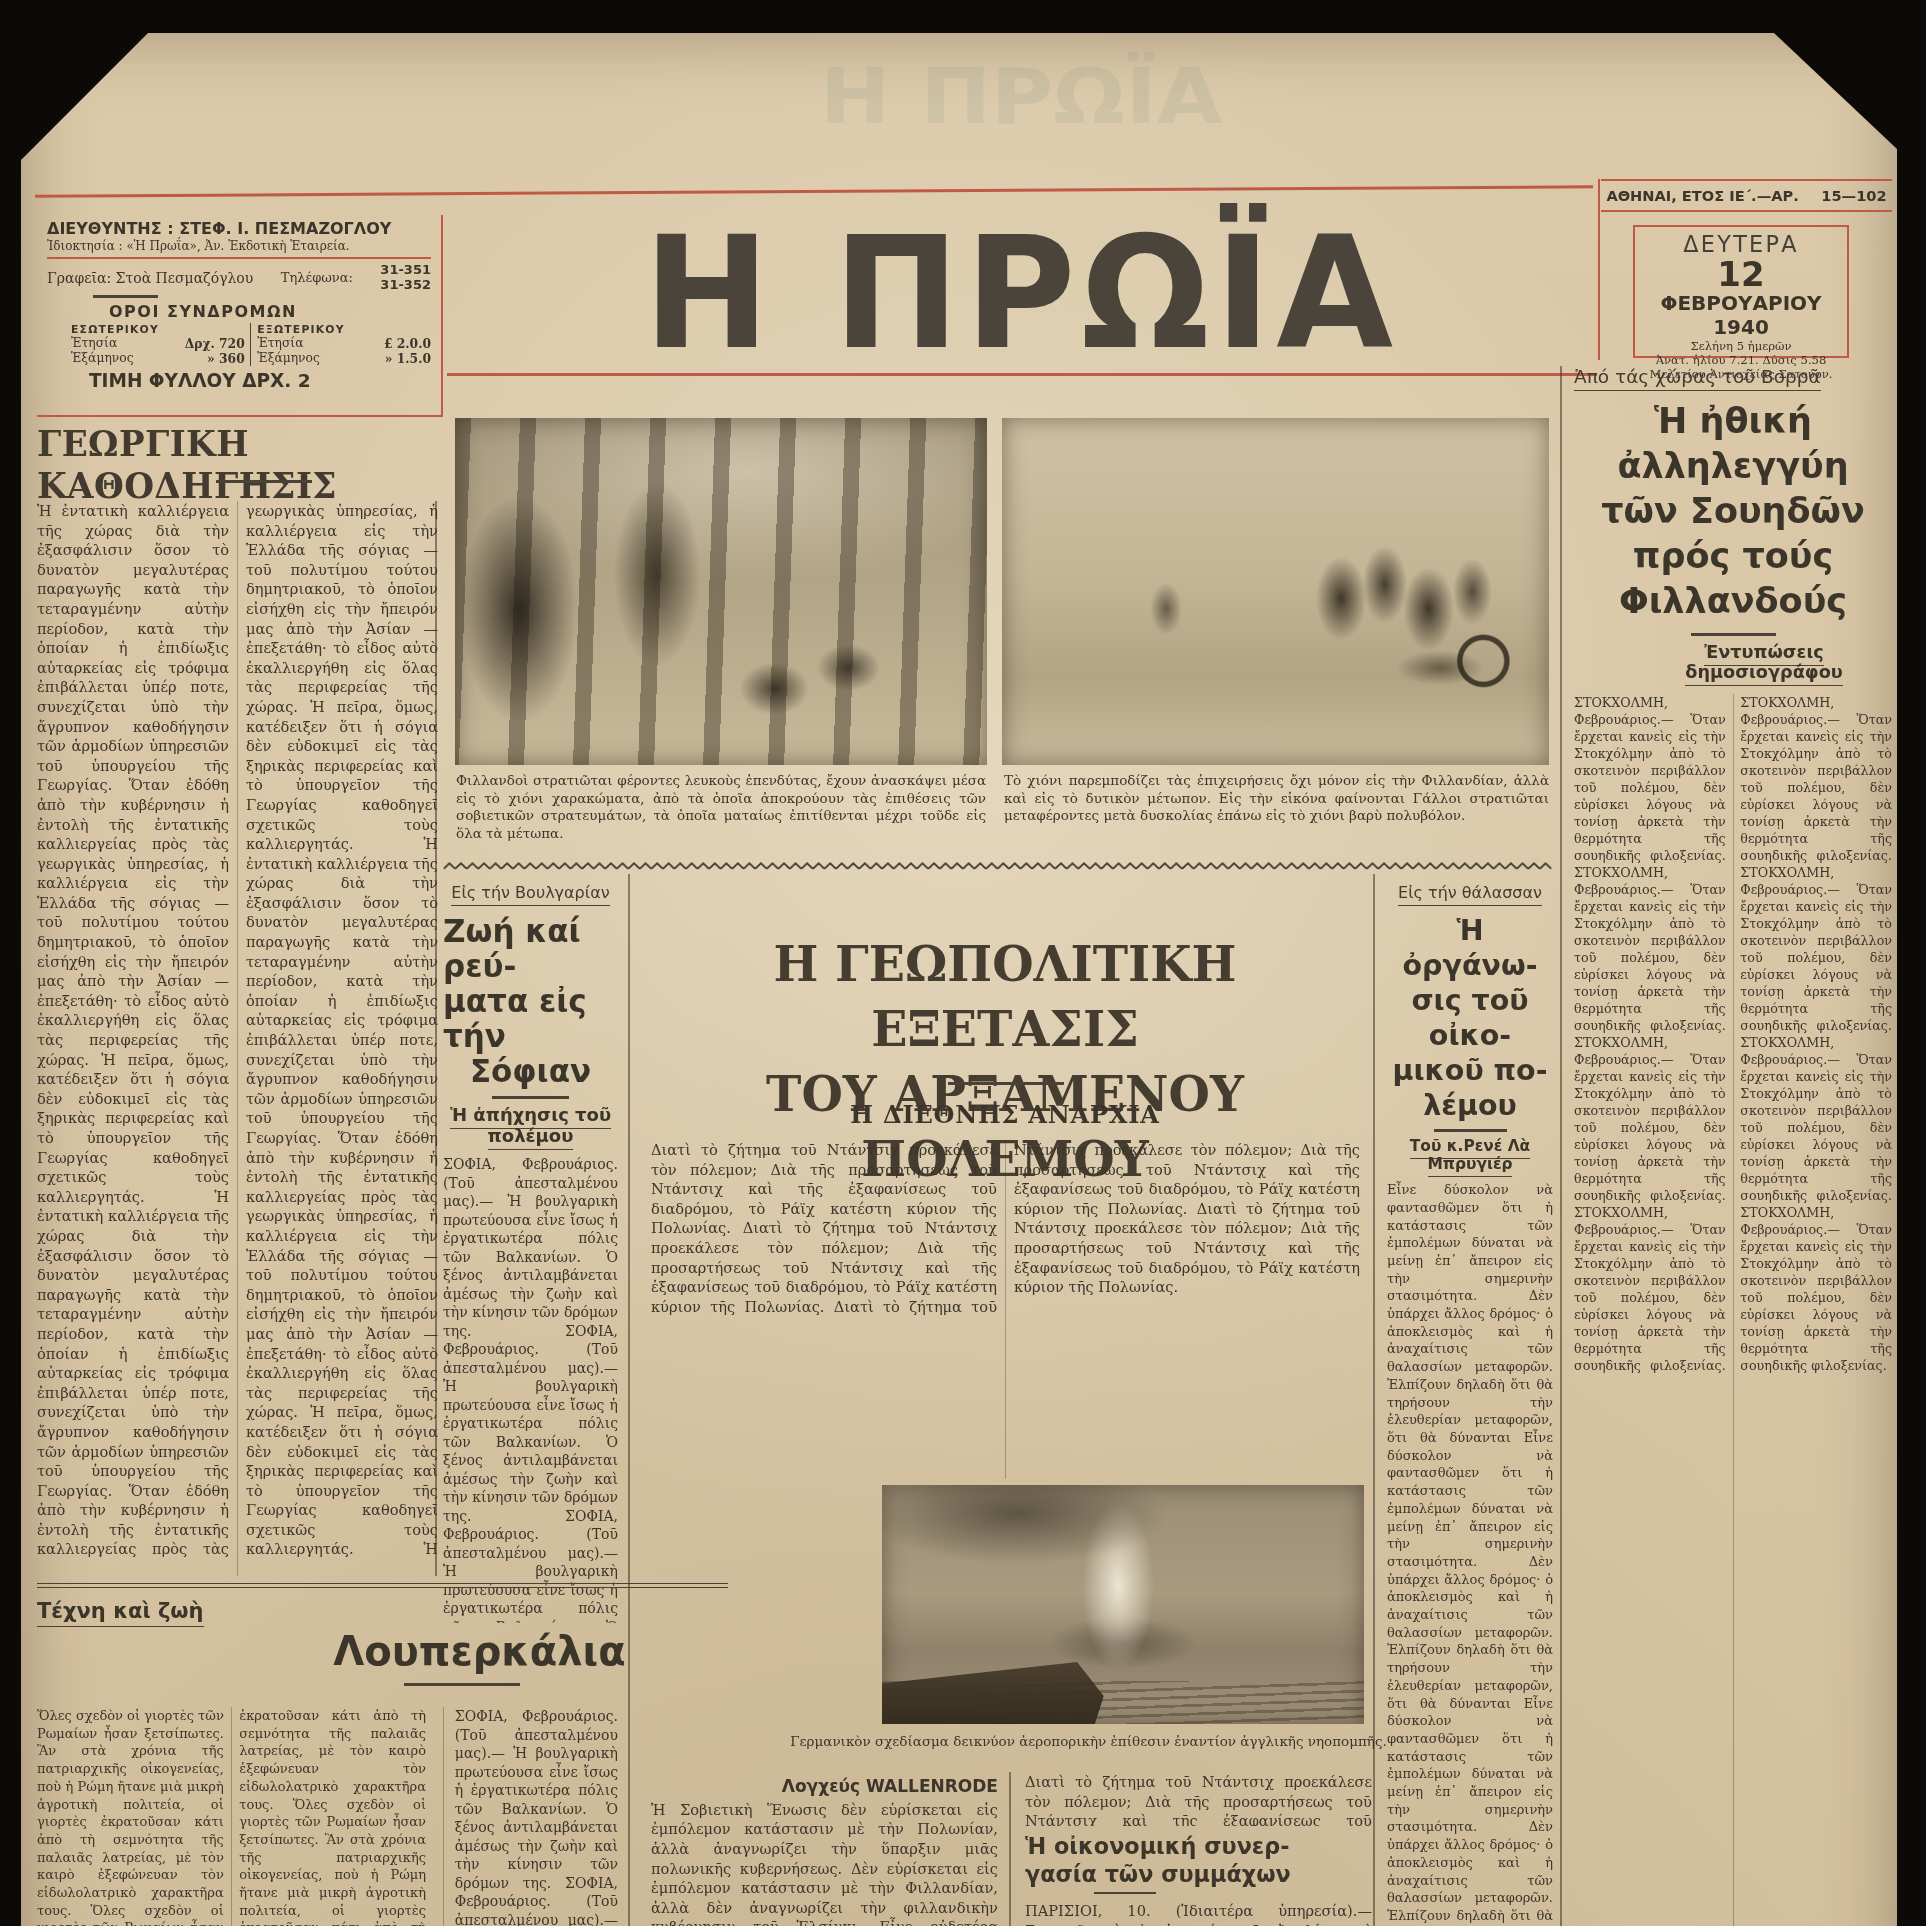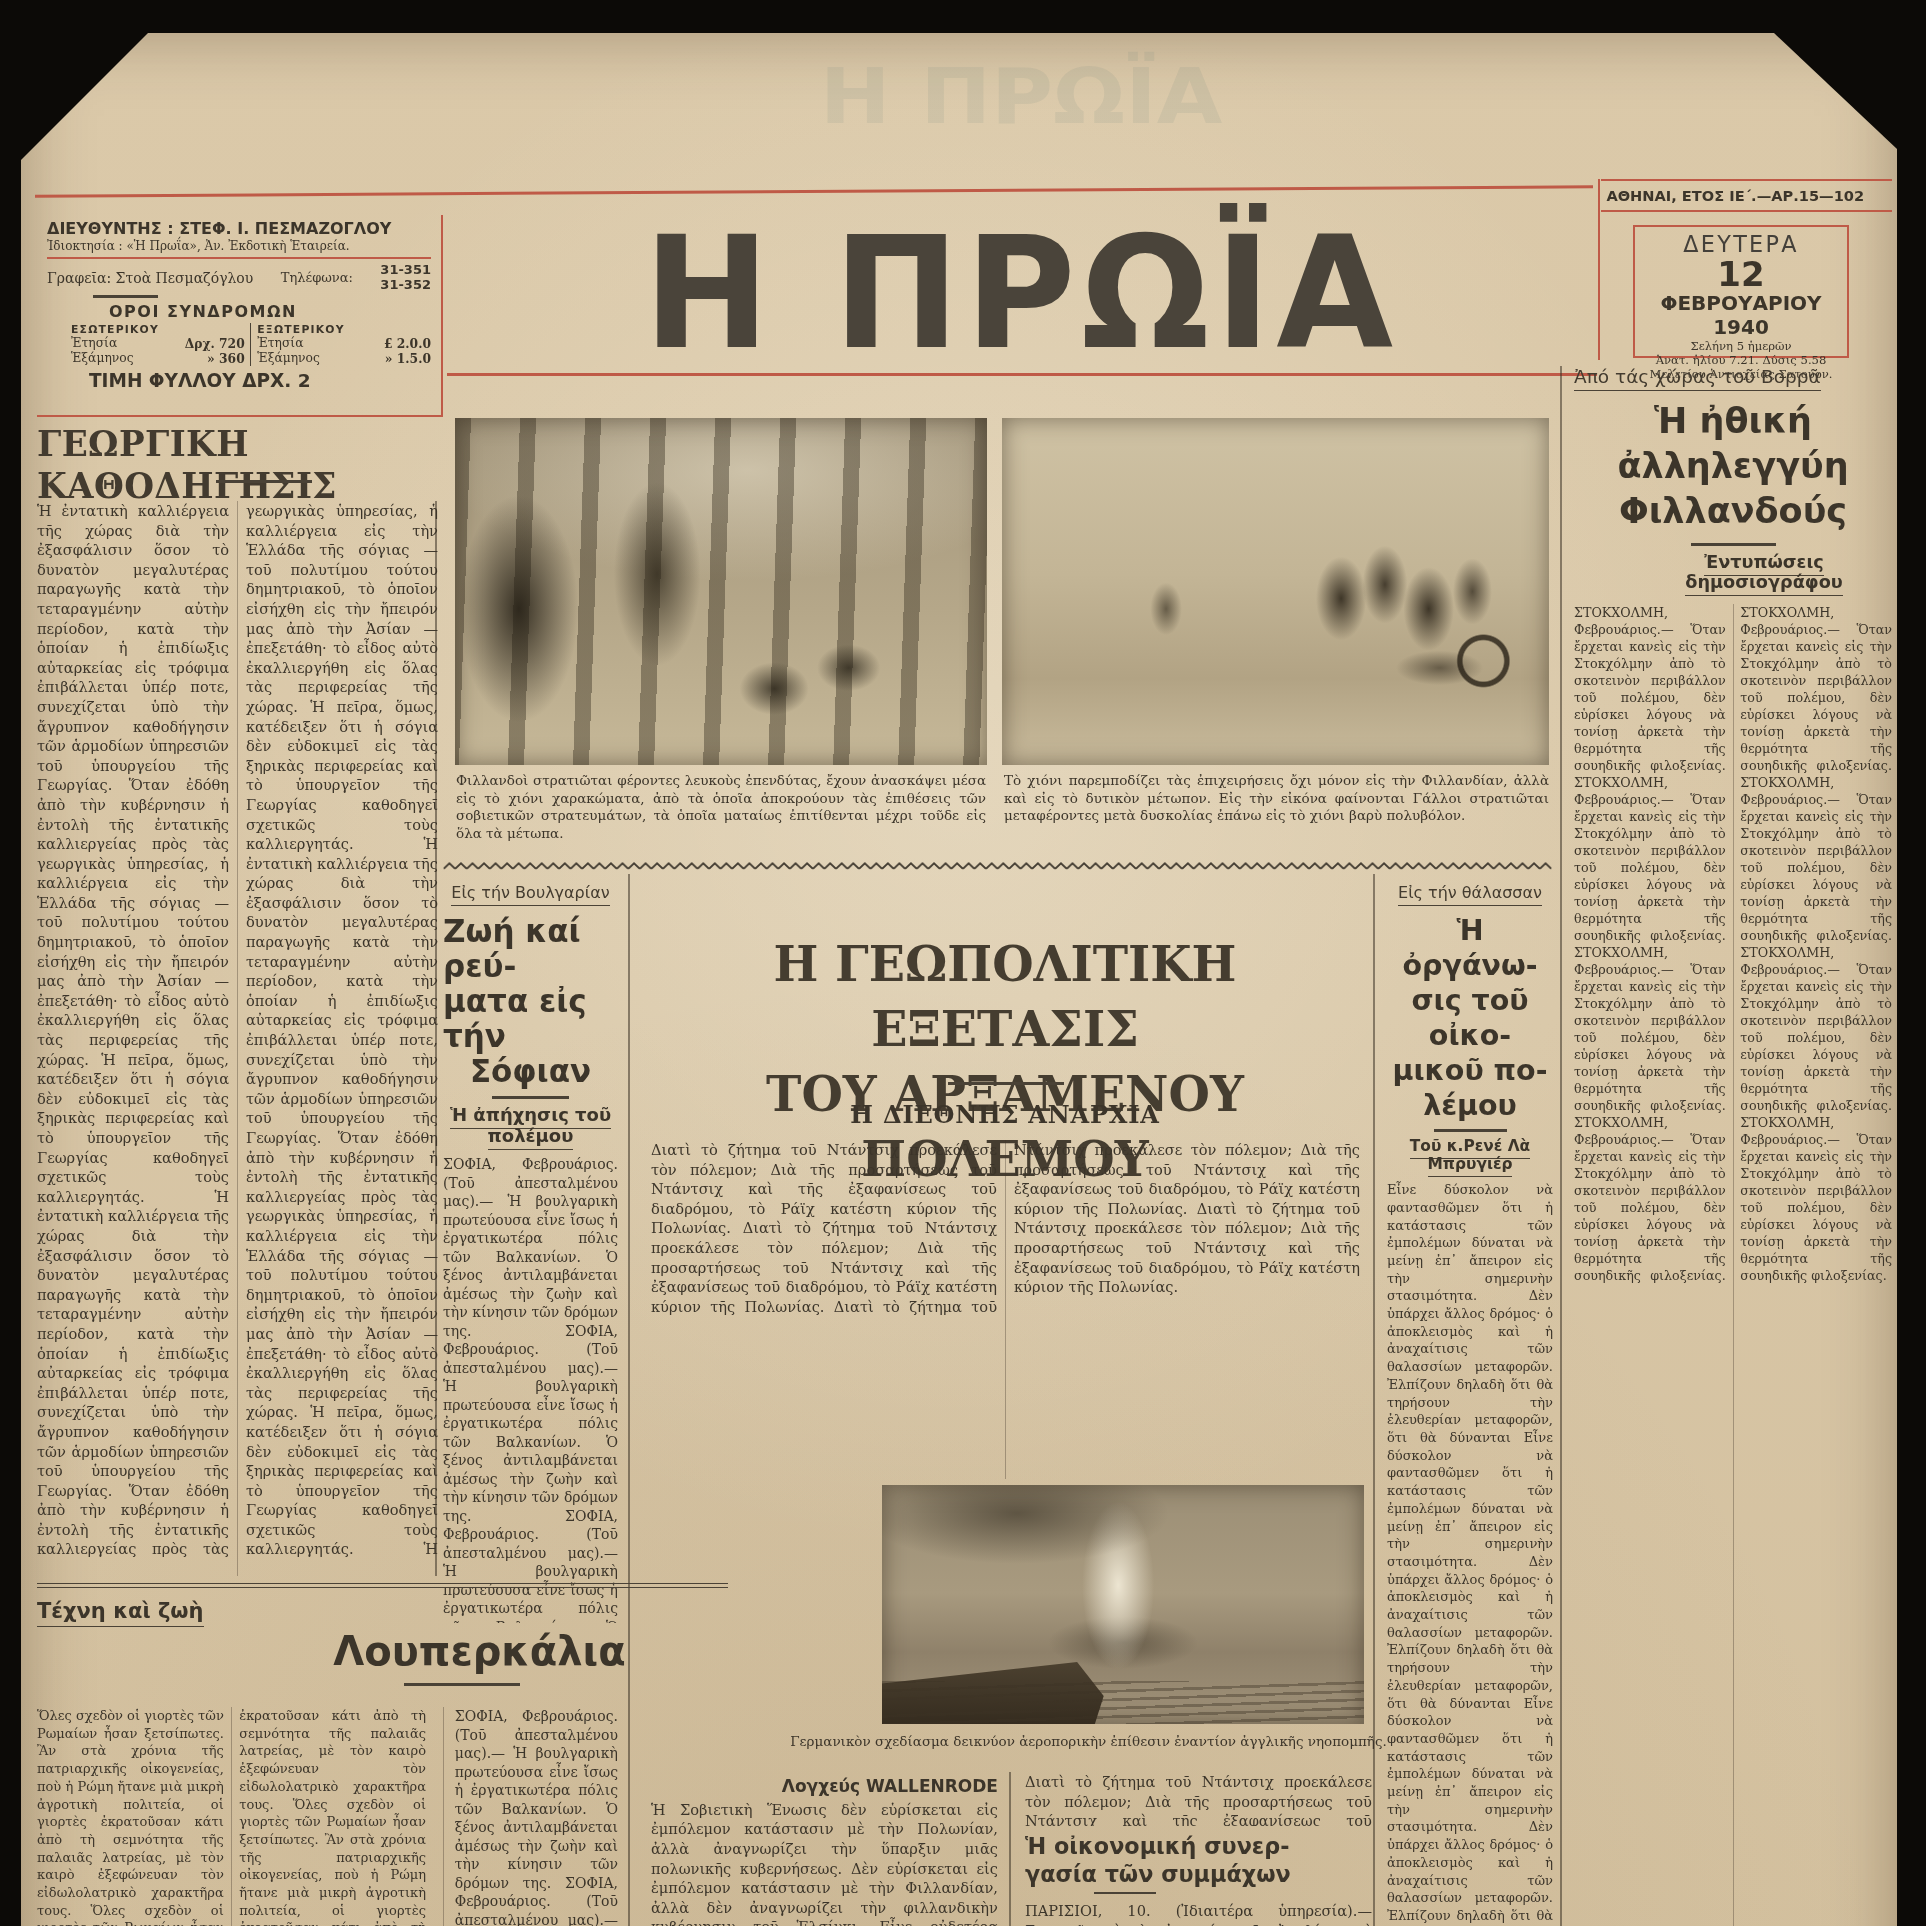--- a/index.html
+++ b/index.html
@@ -136,21 +136,21 @@
     </div>
     <div class="sans b" style="font-size:18.5px;margin:3.9px 0 0 42px;">ΤΙΜΗ ΦΥΛΛΟΥ ΔΡΧ. 2</div>
   </div>
 
   <div id="mast-ghost" class="abs ni">Η ΠΡΩΪΑ</div>
   <div id="masthead" class="abs">
     <span class="t">Η ΠΡΩΪΑ</span>
   </div>
   <div class="abs redline" style="left:447px;top:373px;width:1150px;"></div>
 
-  <div class="abs" style="left:1601px;top:179px;width:291px;height:33px;border-top:2.3px solid #bf5a47;border-bottom:2.3px solid #bf5a47;display:flex;align-items:center;padding:0 5.4px;box-sizing:border-box;">
+  <div class="abs" style="left:1601px;top:179px;width:291px;height:33px;border-top:2.3px solid #bf5a47;border-bottom:2.3px solid #bf5a47;display:flex;align-items:center;justify-content:space-between;padding:0 5.4px;box-sizing:border-box;">
     <span class="sans b" style="font-size:14.6px;">ΑΘΗΝΑΙ, ΕΤΟΣ ΙΕ΄.—ΑΡ.</span>
     <span class="sans b" style="font-size:14.6px;">15—102</span>
   </div>
   <div class="abs redv" style="left:1598px;top:179px;height:181px;"></div>
   <div class="abs" style="left:1633px;top:225px;width:216px;height:133px;border:2.3px solid #bf5a47;box-sizing:border-box;text-align:center;padding-top:3.9px;">
     <div class="sans" style="font-size:22.3px;letter-spacing:2.3px;color:#44403a;">ΔΕΥΤΕΡΑ</div>
     <div class="sans b" style="font-size:34px;line-height:34px;">12</div>
     <div class="sans b" style="font-size:20px;line-height:24px;">ΦΕΒΡΟΥΑΡΙΟΥ 1940</div>
     <div class="serif" style="font-size:11.6px;line-height:14px;">Σελήνη 5 ἡμερῶν</div>
     <div class="serif" style="font-size:11.6px;line-height:14px;">Ἀνατ. ἡλίου 7.21. Δύσις 5.58</div>
@@ -231,20 +231,21 @@
     </div>
     <div class="shortbar" style="width:73px;margin:6.2px auto 4.6px auto;"></div>
     <div class="ctr"><span class="u sans b" style="font-size:15.4px;">Τοῦ κ.Ρενέ Λὰ Μπρυγιέρ</span></div>
     <div class="jt body34" style="height:1645px;margin-top:8.5px;overflow:hidden;">Εἶνε δύσκολον νὰ φαντασθῶμεν ὅτι ἡ κατάστασις τῶν ἐμπολέμων δύναται νὰ μείνῃ ἐπ᾽ ἄπειρον εἰς τὴν σημερινὴν στασιμότητα. Δὲν ὑπάρχει ἄλλος δρόμος· ὁ ἀποκλεισμὸς καὶ ἡ ἀναχαίτισις τῶν θαλασσίων μεταφορῶν. Ἐλπίζουν δηλαδὴ ὅτι θὰ τηρήσουν τὴν ἐλευθερίαν μεταφορῶν, ὅτι θὰ δύνανται  Εἶνε δύσκολον νὰ φαντασθῶμεν ὅτι ἡ κατάστασις τῶν ἐμπολέμων δύναται νὰ μείνῃ ἐπ᾽ ἄπειρον εἰς τὴν σημερινὴν στασιμότητα. Δὲν ὑπάρχει ἄλλος δρόμος· ὁ ἀποκλεισμὸς καὶ ἡ ἀναχαίτισις τῶν θαλασσίων μεταφορῶν. Ἐλπίζουν δηλαδὴ ὅτι θὰ τηρήσουν τὴν ἐλευθερίαν μεταφορῶν, ὅτι θὰ δύνανται  Εἶνε δύσκολον νὰ φαντασθῶμεν ὅτι ἡ κατάστασις τῶν ἐμπολέμων δύναται νὰ μείνῃ ἐπ᾽ ἄπειρον εἰς τὴν σημερινὴν στασιμότητα. Δὲν ὑπάρχει ἄλλος δρόμος· ὁ ἀποκλεισμὸς καὶ ἡ ἀναχαίτισις τῶν θαλασσίων μεταφορῶν. Ἐλπίζουν δηλαδὴ ὅτι θὰ τηρήσουν τὴν ἐλευθερίαν μεταφορῶν, ὅτι θὰ δύνανται  Εἶνε δύσκολον νὰ φαντασθῶμεν ὅτι ἡ κατάστασις τῶν ἐμπολέμων δύναται νὰ μείνῃ ἐπ᾽ ἄπειρον εἰς τὴν σημερινὴν στασιμότητα. Δὲν ὑπάρχει ἄλλος δρόμος· ὁ ἀποκλεισμὸς καὶ ἡ ἀναχαίτισις τῶν θαλασσίων μεταφορῶν. Ἐλπίζουν δηλαδὴ ὅτι θὰ τηρήσουν τὴν ἐλευθερίαν μεταφορῶν, ὅτι θὰ δύνανται  Εἶνε δύσκολον νὰ φαντασθῶμεν ὅτι ἡ κατάστασις τῶν ἐμπολέμων δύναται νὰ μείνῃ ἐπ᾽ ἄπειρον εἰς τὴν σημερινὴν στασιμότητα. Δὲν ὑπάρχει ἄλλος δρόμος· ὁ ἀποκλεισμὸς καὶ ἡ ἀναχαίτισις τῶν θαλασσίων μεταφορῶν. Ἐλπίζουν δηλαδὴ ὅτι θὰ τηρήσουν τὴν ἐλευθερίαν μεταφορῶν, ὅτι θὰ δύνανται  Εἶνε δύσκολον νὰ φαντασθῶμεν ὅτι ἡ κατάστασις τῶν ἐμπολέμων δύναται νὰ μείνῃ ἐπ᾽ ἄπειρον εἰς τὴν σημερινὴν στασιμότητα. Δὲν ὑπάρχει ἄλλος δρόμος· ὁ ἀποκλεισμὸς καὶ ἡ ἀναχαίτισις τῶν θαλασσίων μεταφορῶν. Ἐλπίζουν δηλαδὴ ὅτι θὰ τηρήσουν τὴν ἐλευθερίαν μεταφορῶν, ὅτι θὰ δύνανται  Εἶνε δύσκολον νὰ φαντασθῶμεν ὅτι ἡ κατάστασις τῶν ἐμπολέμων δύναται νὰ μείνῃ ἐπ᾽ ἄπειρον εἰς τὴν σημερινὴν στασιμότητα. Δὲν ὑπάρχει ἄλλος δρόμος· ὁ ἀποκλεισμὸς καὶ ἡ ἀναχαίτισις τῶν θαλασσίων μεταφορῶν. Ἐλπίζουν δηλαδὴ ὅτι θὰ τηρήσουν τὴν ἐλευθερίαν μεταφορῶν, ὅτι θὰ δύνανται  Εἶνε δύσκολον νὰ φαντασθῶμεν ὅτι ἡ κατάστασις τῶν ἐμπολέμων δύναται νὰ μείνῃ ἐπ᾽ ἄπειρον εἰς τὴν σημερινὴν στασιμότητα. Δὲν ὑπάρχει ἄλλος δρόμος· ὁ ἀποκλεισμὸς καὶ ἡ ἀναχαίτισις τῶν θαλασσίων μεταφορῶν. Ἐλπίζουν δηλαδὴ ὅτι θὰ τηρήσουν τὴν ἐλευθερίαν μεταφορῶν, ὅτι θὰ δύνανται  Εἶνε δύσκολον νὰ φαντασθῶμεν ὅτι ἡ κατάστασις τῶν ἐμπολέμων δύναται νὰ μείνῃ ἐπ᾽ ἄπειρον εἰς τὴν σημερινὴν στασιμότητα. Δὲν ὑπάρχει ἄλλος δρόμος· ὁ ἀποκλεισμὸς καὶ ἡ ἀναχαίτισις τῶν θαλασσίων μεταφορῶν. Ἐλπίζουν δηλαδὴ ὅτι θὰ τηρήσουν τὴν ἐλευθερίαν μεταφορῶν, ὅτι θὰ δύνανται  Εἶνε δύσκολον νὰ φαντασθῶμεν ὅτι ἡ κατάστασις τῶν ἐμπολέμων δύναται νὰ μείνῃ ἐπ᾽ ἄπειρον εἰς τὴν σημερινὴν στασιμότητα. Δὲν ὑπάρχει ἄλλος δρόμος· ὁ ἀποκλεισμὸς καὶ ἡ ἀναχαίτισις τῶν θαλασσίων μεταφορῶν. Ἐλπίζουν δηλαδὴ ὅτι θὰ τηρήσουν τὴν ἐλευθερίαν μεταφορῶν, ὅτι θὰ δύνανται  Εἶνε δύσκολον νὰ φαντασθῶμεν ὅτι ἡ κατάστασις τῶν ἐμπολέμων δύναται νὰ μείνῃ ἐπ᾽ ἄπειρον εἰς τὴν σημερινὴν στασιμότητα. Δὲν ὑπάρχει ἄλλος δρόμος· ὁ ἀποκλεισμὸς καὶ ἡ ἀναχαίτισις τῶν θαλασσίων μεταφορῶν. Ἐλπίζουν δηλαδὴ ὅτι θὰ τηρήσουν τὴν ἐλευθερίαν μεταφορῶν, ὅτι θὰ δύνανται  Εἶνε δύσκολον νὰ φαντασθῶμεν ὅτι ἡ κατάστασις τῶν ἐμπολέμων δύναται νὰ μείνῃ ἐπ᾽ ἄπειρον εἰς τὴν σημερινὴν στασιμότητα. Δὲν ὑπάρχει ἄλλος δρόμος· ὁ ἀποκλεισμὸς καὶ ἡ ἀναχαίτισις τῶν θαλασσίων μεταφορῶν. Ἐλπίζουν δηλαδὴ ὅτι θὰ τηρήσουν τὴν ἐλευθερίαν μεταφορῶν, ὅτι θὰ δύνανται </div>
   </div>
 
   <div class="abs" style="left:1574px;top:366px;width:318px;">
     <div class="kicker"><span class="u">Ἀπό τάς χώρας τοῦ Βορρᾶ</span></div>
     <div class="sans b ctr" style="font-size:35px;line-height:45px;margin-top:11.6px;">
       <div>Ἡ ἠθική ἀλληλεγγύη</div>
+      <div>τῶν Σουηδῶν πρός τούς</div>
       <div>Φιλλανδούς</div>
     </div>
     <div class="shortbar" style="width:85px;margin:8.5px auto 6.2px auto;"></div>
     <div class="ctr" style="margin-left:62px;"><span class="u sans b" style="font-size:17.7px;">Ἐντυπώσεις δημοσιογράφου</span></div>
     <div class="jt body33" style="height:1337px;margin-top:11.6px;column-count:2;">ΣΤΟΚΧΟΛΜΗ, Φεβρουάριος.— Ὅταν ἔρχεται κανεὶς εἰς τὴν Στοκχόλμην ἀπὸ τὸ σκοτεινὸν περιβάλλον τοῦ πολέμου, δὲν εὑρίσκει λόγους νὰ τονίσῃ ἀρκετὰ τὴν θερμότητα τῆς σουηδικῆς φιλοξενίας.  ΣΤΟΚΧΟΛΜΗ, Φεβρουάριος.— Ὅταν ἔρχεται κανεὶς εἰς τὴν Στοκχόλμην ἀπὸ τὸ σκοτεινὸν περιβάλλον τοῦ πολέμου, δὲν εὑρίσκει λόγους νὰ τονίσῃ ἀρκετὰ τὴν θερμότητα τῆς σουηδικῆς φιλοξενίας.  ΣΤΟΚΧΟΛΜΗ, Φεβρουάριος.— Ὅταν ἔρχεται κανεὶς εἰς τὴν Στοκχόλμην ἀπὸ τὸ σκοτεινὸν περιβάλλον τοῦ πολέμου, δὲν εὑρίσκει λόγους νὰ τονίσῃ ἀρκετὰ τὴν θερμότητα τῆς σουηδικῆς φιλοξενίας.  ΣΤΟΚΧΟΛΜΗ, Φεβρουάριος.— Ὅταν ἔρχεται κανεὶς εἰς τὴν Στοκχόλμην ἀπὸ τὸ σκοτεινὸν περιβάλλον τοῦ πολέμου, δὲν εὑρίσκει λόγους νὰ τονίσῃ ἀρκετὰ τὴν θερμότητα τῆς σουηδικῆς φιλοξενίας.  ΣΤΟΚΧΟΛΜΗ, Φεβρουάριος.— Ὅταν ἔρχεται κανεὶς εἰς τὴν Στοκχόλμην ἀπὸ τὸ σκοτεινὸν περιβάλλον τοῦ πολέμου, δὲν εὑρίσκει λόγους νὰ τονίσῃ ἀρκετὰ τὴν θερμότητα τῆς σουηδικῆς φιλοξενίας.  ΣΤΟΚΧΟΛΜΗ, Φεβρουάριος.— Ὅταν ἔρχεται κανεὶς εἰς τὴν Στοκχόλμην ἀπὸ τὸ σκοτεινὸν περιβάλλον τοῦ πολέμου, δὲν εὑρίσκει λόγους νὰ τονίσῃ ἀρκετὰ τὴν θερμότητα τῆς σουηδικῆς φιλοξενίας.  ΣΤΟΚΧΟΛΜΗ, Φεβρουάριος.— Ὅταν ἔρχεται κανεὶς εἰς τὴν Στοκχόλμην ἀπὸ τὸ σκοτεινὸν περιβάλλον τοῦ πολέμου, δὲν εὑρίσκει λόγους νὰ τονίσῃ ἀρκετὰ τὴν θερμότητα τῆς σουηδικῆς φιλοξενίας.  ΣΤΟΚΧΟΛΜΗ, Φεβρουάριος.— Ὅταν ἔρχεται κανεὶς εἰς τὴν Στοκχόλμην ἀπὸ τὸ σκοτεινὸν περιβάλλον τοῦ πολέμου, δὲν εὑρίσκει λόγους νὰ τονίσῃ ἀρκετὰ τὴν θερμότητα τῆς σουηδικῆς φιλοξενίας. </div>
 
   </div>
 
   <div class="abs thindouble" style="left:37px;top:1583px;width:691px;"></div>
   <div class="abs" style="left:37px;top:1599px;">

